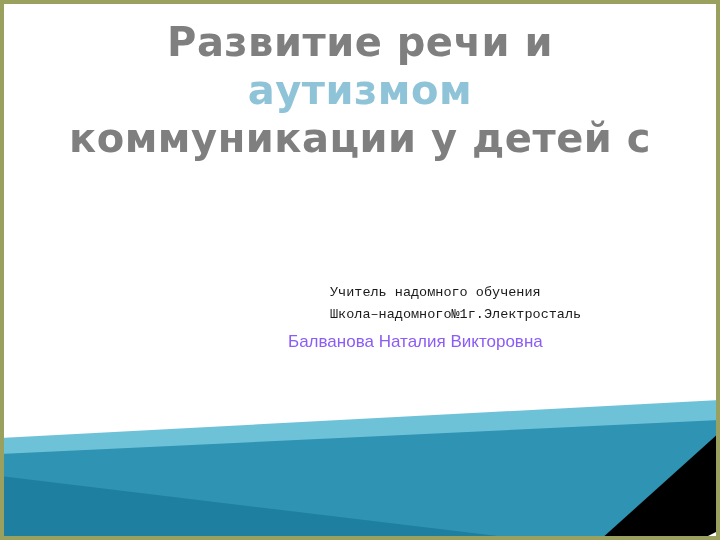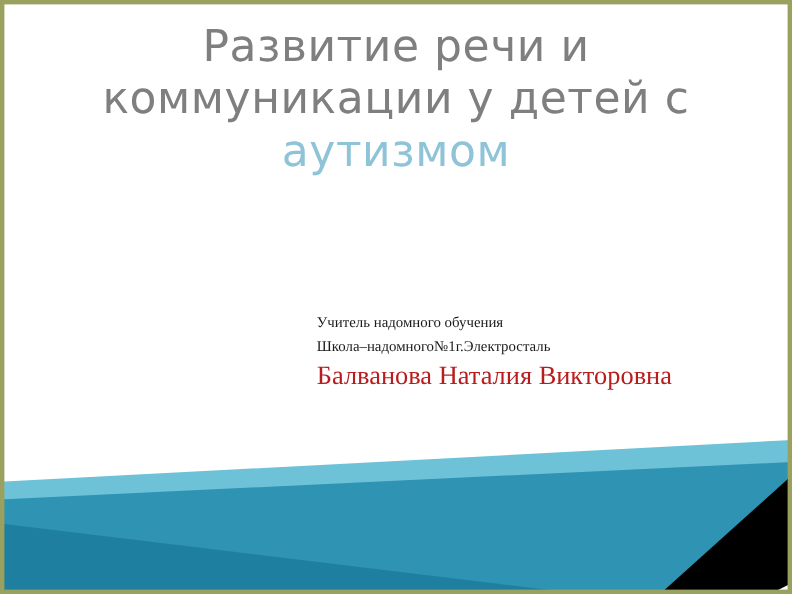--- a/index.html
+++ b/index.html
@@ -39,49 +39,50 @@
     left: 50px;
     top: 18px;
     width: 620px;
     text-align: center;
     z-index: 3;
   }
   .title-line {
     font-family: "DejaVu Sans", sans-serif;
     font-size: 40px;
     line-height: 48px;
-    font-weight: 400;
+    font-weight: 700;
     color: #7f7f7f;
     letter-spacing: 0.5px;
     white-space: nowrap;
   }
   .title-line.accent {
     color: #8fc4d8;
   }
 
   
   .author-block {
     position: absolute;
     left: 288px;
     top: 282px;
     width: 400px;
     z-index: 3;
     text-align: left;
   }
   .author-small {
-    font-family: Liberation Serif, serif;
+    font-family: Liberation Mono, monospace;
     font-size: 13.5px;
     line-height: 22px;
     color: #1a1a1a;
+    margin-left: 42px;
   }
   .author-name {
-    font-family: Liberation Serif, serif;
-    font-size: 24px;
+    font-family: Liberation Sans, sans-serif;
+    font-size: 17px;
     line-height: 28px;
-    color: #b91c1c;
+    color: #8b5cf6;
     margin-top: 2px;
   }
 
   
   .bottom-art {
     position: absolute;
     left: 0;
     bottom: 0;
     width: 720px;
     height: 160px;
@@ -98,22 +99,22 @@
 
 <div class="slide">
 
   <div class="frame-edge frame-top"></div>
   <div class="frame-edge frame-bottom"></div>
   <div class="frame-edge frame-left"></div>
   <div class="frame-edge frame-right"></div>
 
   <div class="title-block">
     <div class="title-line">Развитие речи и</div>
+    <div class="title-line accent">аутизмом</div>
     <div class="title-line">коммуникации у детей с</div>
-    <div class="title-line accent">аутизмом</div>
   </div>
 
   <div class="author-block">
     <div class="author-small">Учитель надомного обучения</div>
     <div class="author-small">Школа–надомного№1г.Электросталь</div>
     <div class="author-name">Балванова Наталия Викторовна</div>
   </div>
 
   <div class="bottom-art">
     <svg viewBox="0 0 720 160" preserveAspectRatio="none">

